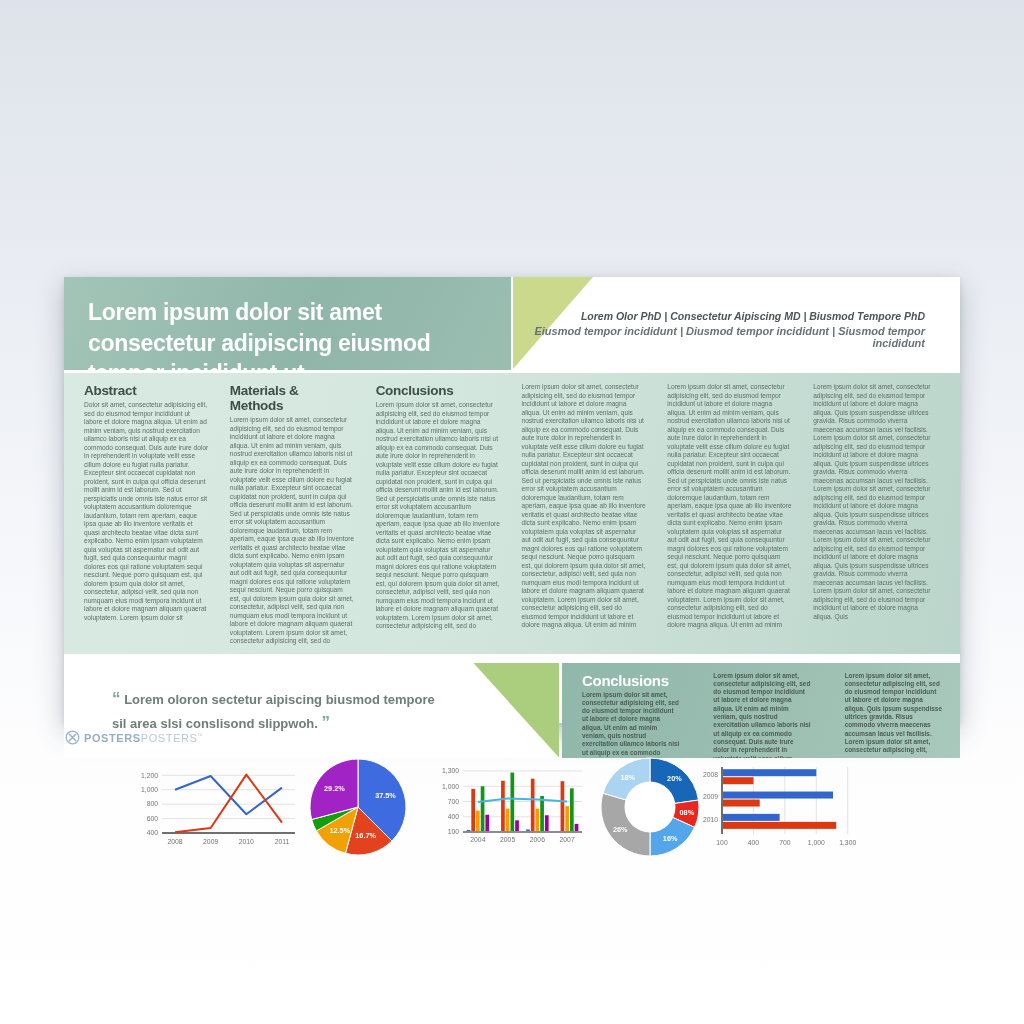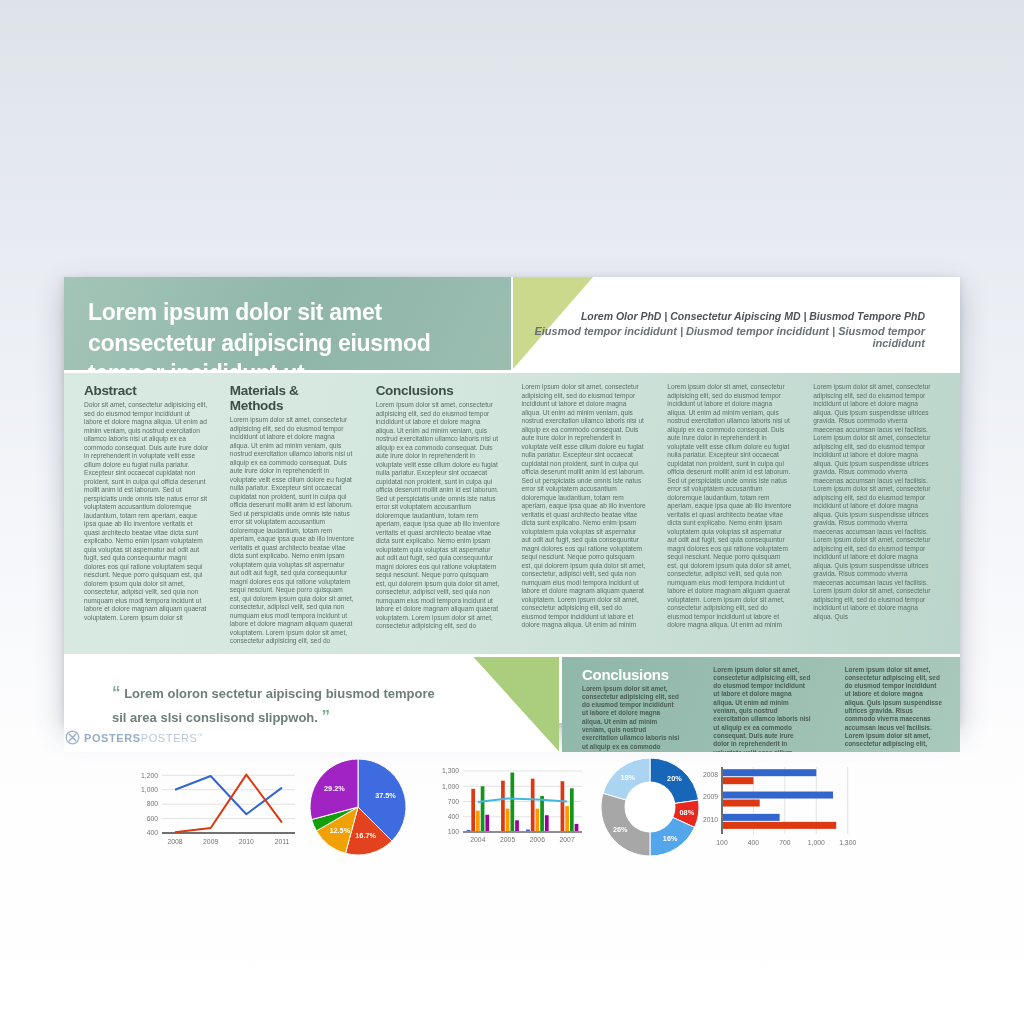--- a/index.html
+++ b/index.html
@@ -14,21 +14,21 @@
   .header-left{width:447px;background:linear-gradient(115deg,#a3c5b8 0%,#8fb6a9 55%,#9bbeb1 100%);}
   .header-left h1{margin:0;padding:20px 0 0 24px;width:402px;color:#ffffff;font-size:23px;
     line-height:1.33;font-weight:bold;letter-spacing:-0.3px;}
   .header-right{flex:1;position:relative;background:#ffffff;font-style:italic;}
   .tri-header{position:absolute;left:0;top:0;width:80px;height:92px;background:#cbd98c;
     clip-path:polygon(0 0,100% 0,0 100%);}
   .authors{position:absolute;right:35px;top:33px;text-align:right;}
   .author-line{font-size:10.5px;font-weight:bold;color:#4d5457;}
   .affil-line{font-size:11px;font-weight:bold;color:#687175;margin-top:3px;}
   
-  .poster-body{flex:1;display:flex;gap:21px;padding:10px 22px 8px 20px;margin-bottom:3px;
+  .poster-body{flex:1;display:flex;gap:21px;padding:10px 22px 8px 20px;margin-bottom:9px;
     background:linear-gradient(100deg,#d9eae2 0%,#d3e6de 45%,#bad5cb 100%);}
   .pcol{flex:1;overflow:hidden;}
   .pcol h2{margin:0 0 3px 0;font-size:13.5px;color:#3e4e48;letter-spacing:-0.3px;}
   .pcol p{margin:0;font-size:6.6px;line-height:1.29;color:#5d6e68;}
   .preline{white-space:pre-line;}
   
   .poster-footer{height:95px;display:flex;gap:3px;}
   .quote-block{width:447px;position:relative;background:#ffffff;padding-left:48px;}
   .tri-quote{position:absolute;right:0;top:0;width:86px;height:95px;background:#aace7d;
     clip-path:polygon(0 0,100% 0,100% 100%);}

